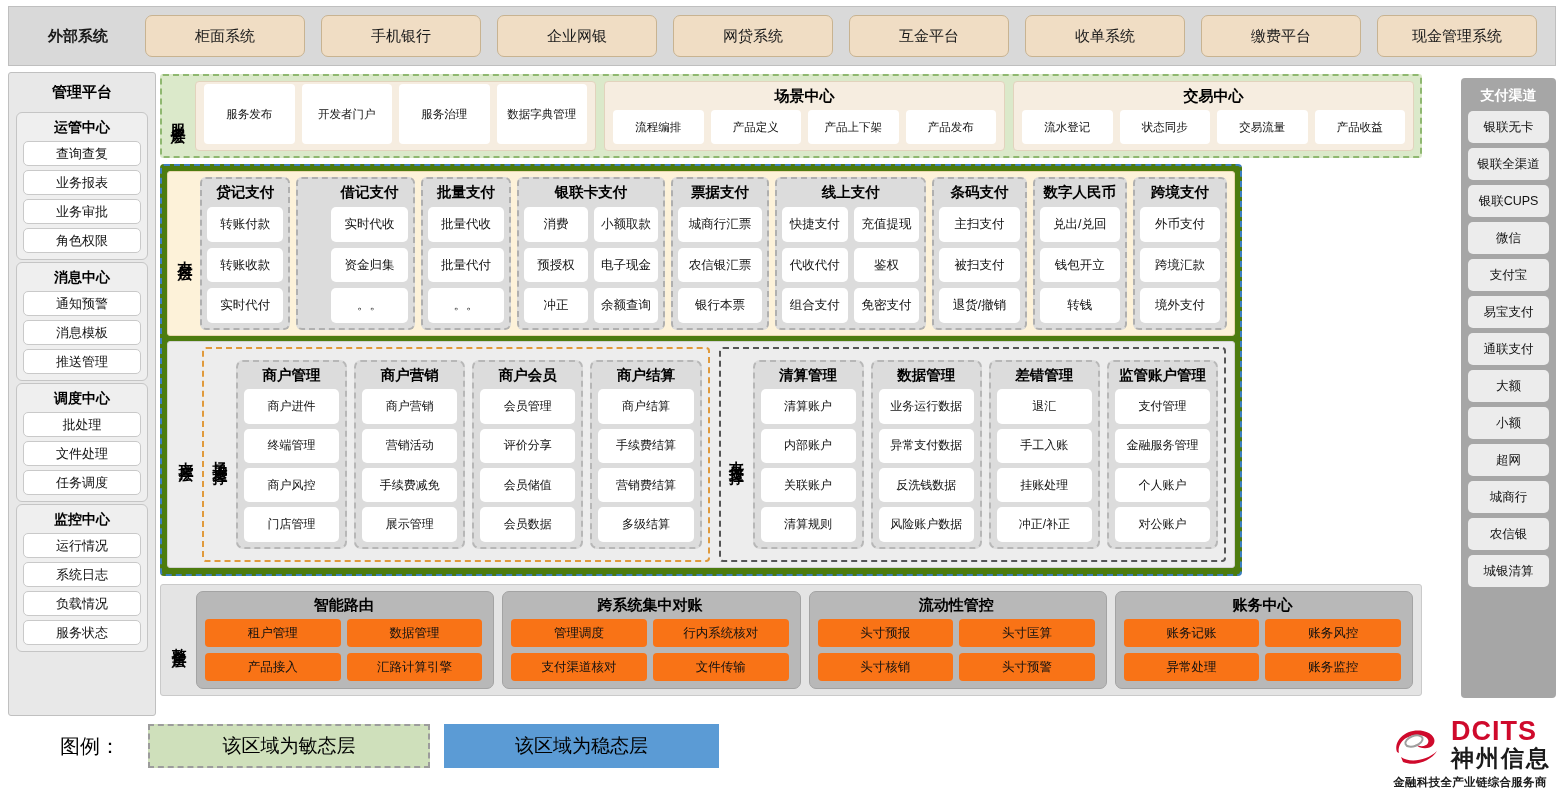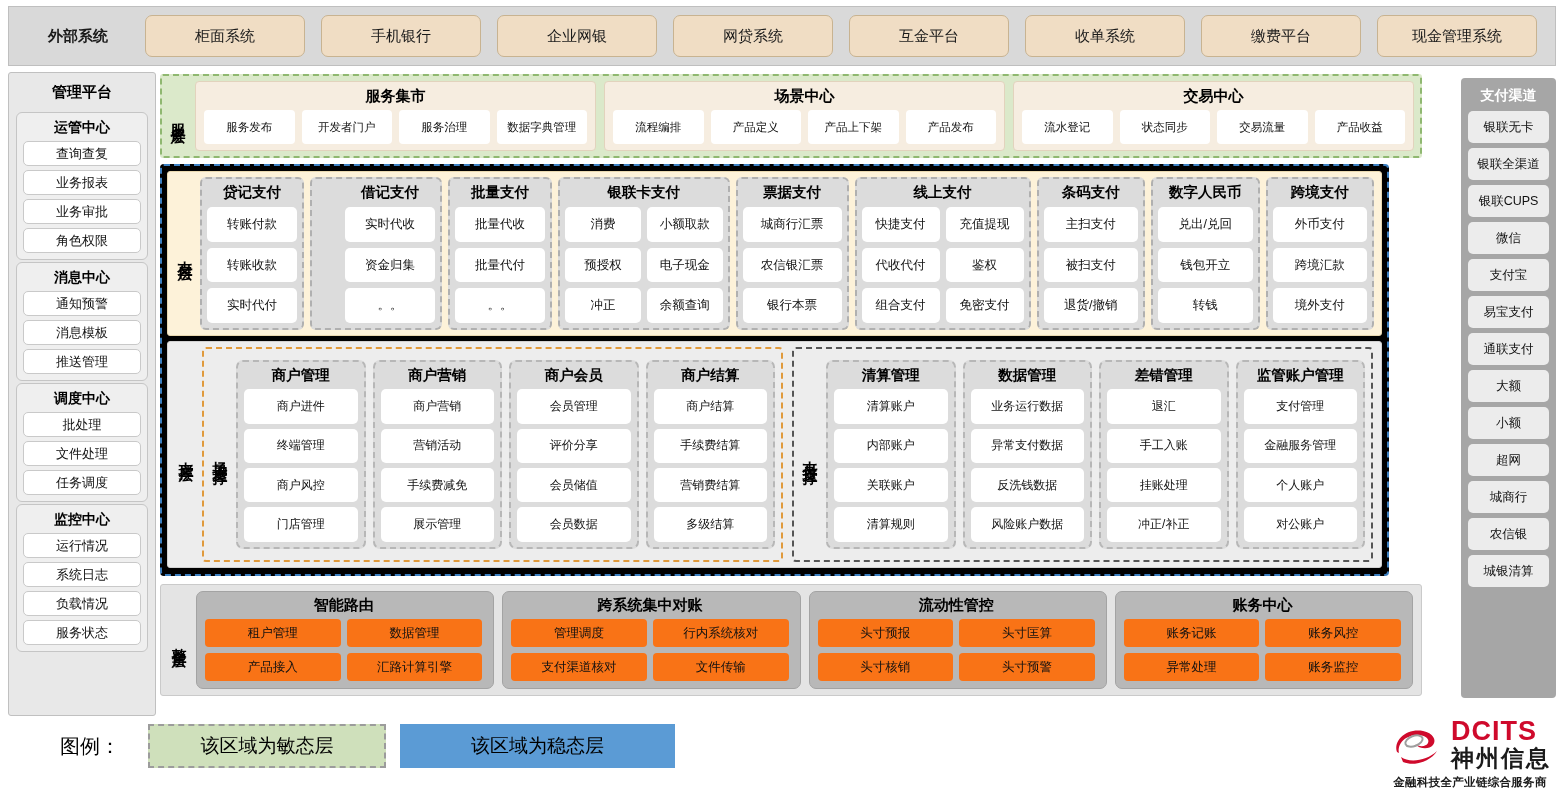--- a/index.html
+++ b/index.html
@@ -80,22 +80,22 @@
   }
   .svc-group-title{ text-align:center; font-size:15px; font-weight:bold; padding:3px 0 4px 0; color:#000; }
   .svc-row{ display:flex; gap:7px; flex:1; }
   .svc-chip{
     flex:1; background:#fff; border-radius:4px;
     display:flex; align-items:center; justify-content:center;
     font-size:11.5px; color:#111; min-height:27px;
   }
   
   #stable-block{
-    position:absolute; left:160px; top:164px; width:1229px; height:412px;
-    background:#000000; border:2px dashed #3c7fc0; border-radius:4px;
+    position:absolute; left:160px; top:164px; width:1082px; height:412px;
+    background:#4d7c0f; border:2px dashed #3c7fc0; border-radius:4px;
     padding:5px;
   }
   
   #pay-layer{
     background:#fdf2d9; border:1px solid #ead9b0; border-radius:3px;
     height:165px; display:flex; align-items:center; padding:5px 7px;
   }
   .pay-group{
     border:2px dashed #b0b0b0; border-radius:6px;
     margin-left:6px; height:100%;
@@ -158,21 +158,21 @@
   
   #legend{
     position:absolute; left:60px; top:722px; height:48px;
     display:flex; align-items:center; gap:14px;
   }
   #legend .lg-label{ font-size:20px; color:#000; margin-right:14px; }
   .lg-box{
     height:44px; display:flex; align-items:center; justify-content:center;
     font-size:19px; color:#000; padding:0 22px;
   }
-  .lg-agile{ background:#cfe0bb; border:2px dashed #9c9c9c; width:238px; }
+  .lg-agile{ background:#cfe0bb; border:2px dashed #9c9c9c; width:282px; }
   .lg-stable{ background:#5b9bd5; border:2px dashed #5b9bd5; width:275px; }
   
   #logo{
     position:absolute; right:2px; top:712px; width:184px; height:84px;
     display:flex; flex-direction:column; align-items:center; justify-content:center;
   }
   .logo-row{ display:flex; align-items:center; gap:6px; }
   .logo-text{ display:flex; flex-direction:column; line-height:1; }
   .logo-dcits{ font-size:27px; font-weight:bold; color:#cf0a2c; letter-spacing:1px; font-family:"Liberation Sans",sans-serif; }
   .logo-cn{ font-size:23px; font-weight:bold; color:#1a1a1a; letter-spacing:2px; margin-top:2px; }
@@ -243,21 +243,20 @@
       <div class="rp-item">城商行</div>
       <div class="rp-item">农信银</div>
       <div class="rp-item">城银清算</div>
     </div>
 </div>
 
 <div id="service-layer">
   <div class="vlabel">服务层</div>
   <div id="svc-groups" style="display:flex;flex:1;height:100%;">
       <div class="svc-group">
-        <div class="svc-group-title">服务集市</div>
         <div class="svc-row">
           <div class="svc-chip">服务发布</div>
           <div class="svc-chip">开发者门户</div>
           <div class="svc-chip">服务治理</div>
           <div class="svc-chip">数据字典管理</div>
         </div>
       </div>
       <div class="svc-group">
         <div class="svc-group-title">场景中心</div>
         <div class="svc-row">

